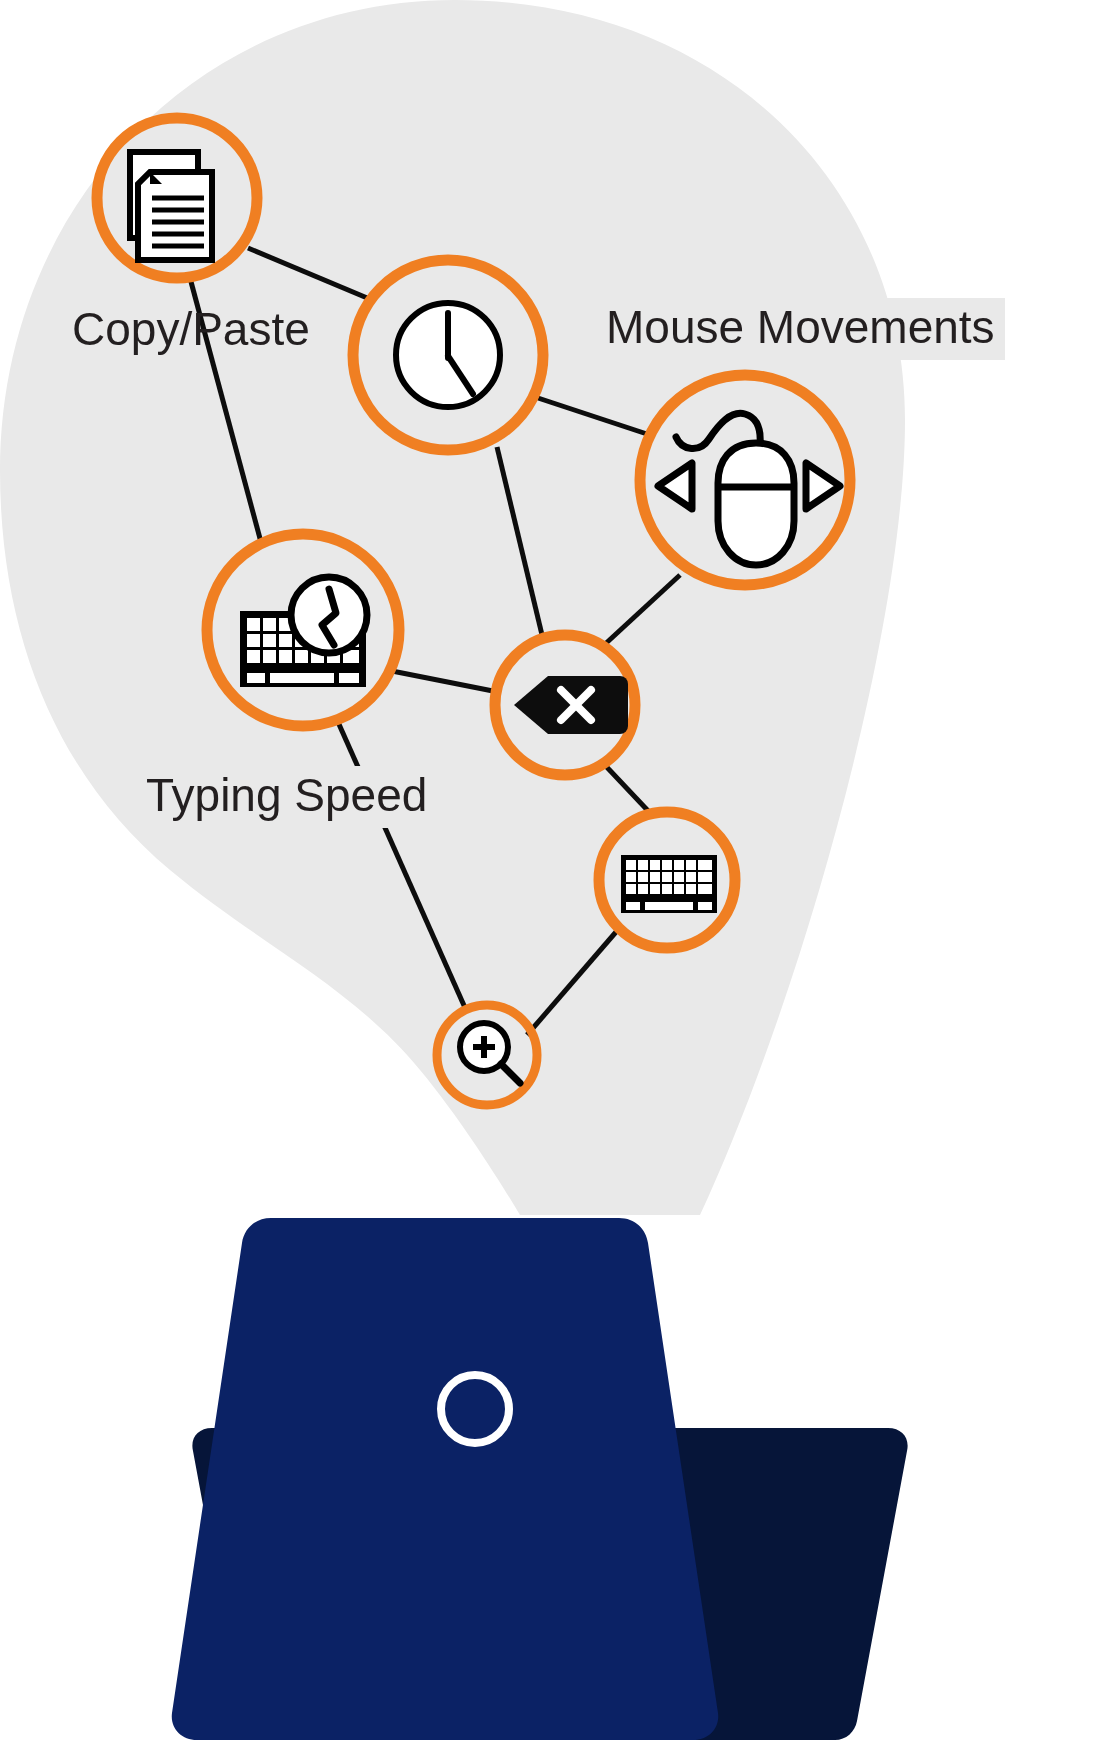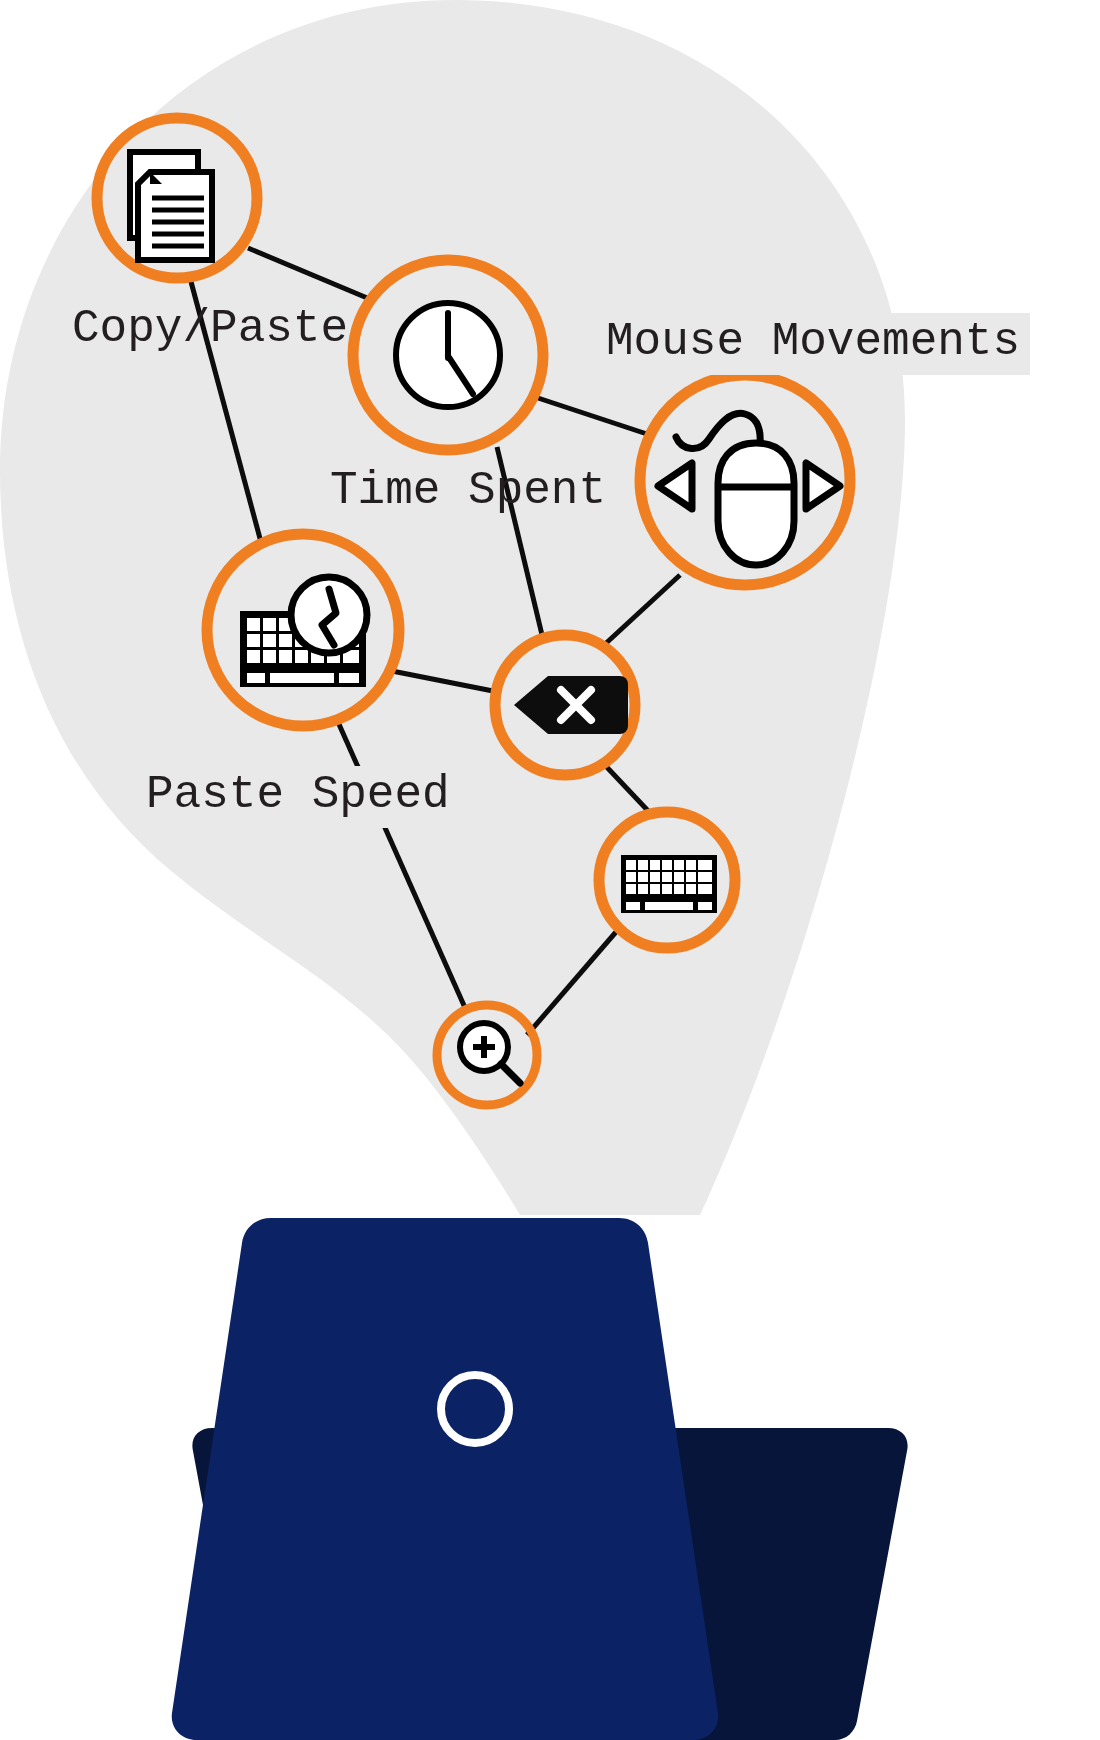--- a/index.html
+++ b/index.html
@@ -1,21 +1,21 @@
 <!DOCTYPE html>
 <html><head>
 <meta charset="utf-8">
 <style>
   html,body{margin:0;padding:0;background:#ffffff;}
   body{font-family:"Liberation Sans", sans-serif;}
   #stage{position:relative;width:1100px;height:1740px;overflow:hidden;background:#ffffff;}
   #stage svg{display:block;}
   .label{
     position:absolute;
-    font-family:Liberation Mono, monospace;
+    font-family:Liberation Sans, sans-serif;
     font-size:46px;
     color:#231f20;
     background:#e9e9e9;
     white-space:nowrap;
     line-height:1.0;
     padding:6px 10px 10px 10px;
   }
   .label.nochip{background:transparent;}
 </style>
 </head>
@@ -184,17 +184,16 @@
     </g>
 
     <g>
       <path d="M212 1428 h676 c14 0 22 10 19 23 l-50 270 c-2 11 -11 19 -22 19 H265 c-11 0 -20 -8 -22 -19 l-50 -270 c-3 -13 5 -23 19 -23 z" fill="#061539"></path>
       <path d="M251 1218 h448 c16 0 27 11 29 25 l70 470 c2 15 -9 27 -25 27 H277 c-16 0 -27 -12 -25 -27 l70 -470 c2 -14 13 -25 29 -25 z" transform="translate(-80,0)" fill="#0B2265"></path>
       <circle cx="475" cy="1409" r="34" fill="none" stroke="#ffffff" stroke-width="8"></circle>
     </g>
   </svg>
 
   <div class="label nochip" style="left:62px;  top:300px;">Copy/Paste</div>
-  <div class="label nochip" style="left:320px; top:462px;">Time Spent</div>
-  <div class="label" style="left:596px; top:313px;">Mouse Movements</div>
-  <div class="label" style="left:136px; top:766px;">Paste Speed</div>
+  <div class="label" style="left:596px; top:298px;">Mouse Movements</div>
+  <div class="label" style="left:136px; top:766px;">Typing Speed</div>
 
 </div>
 
 </body></html>

